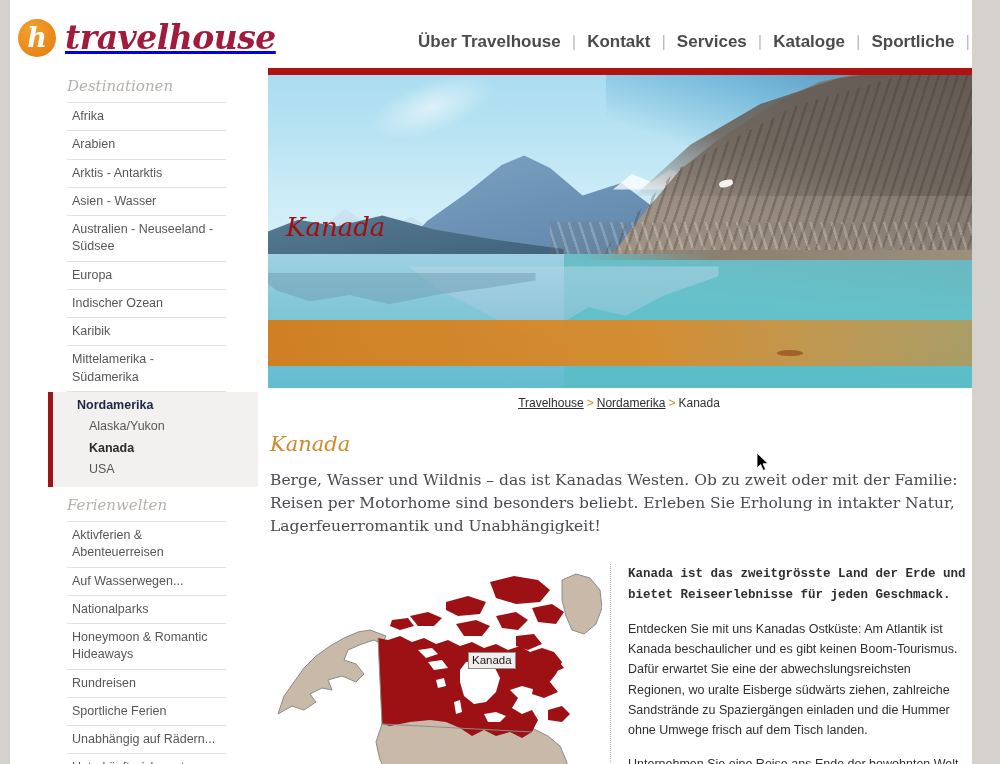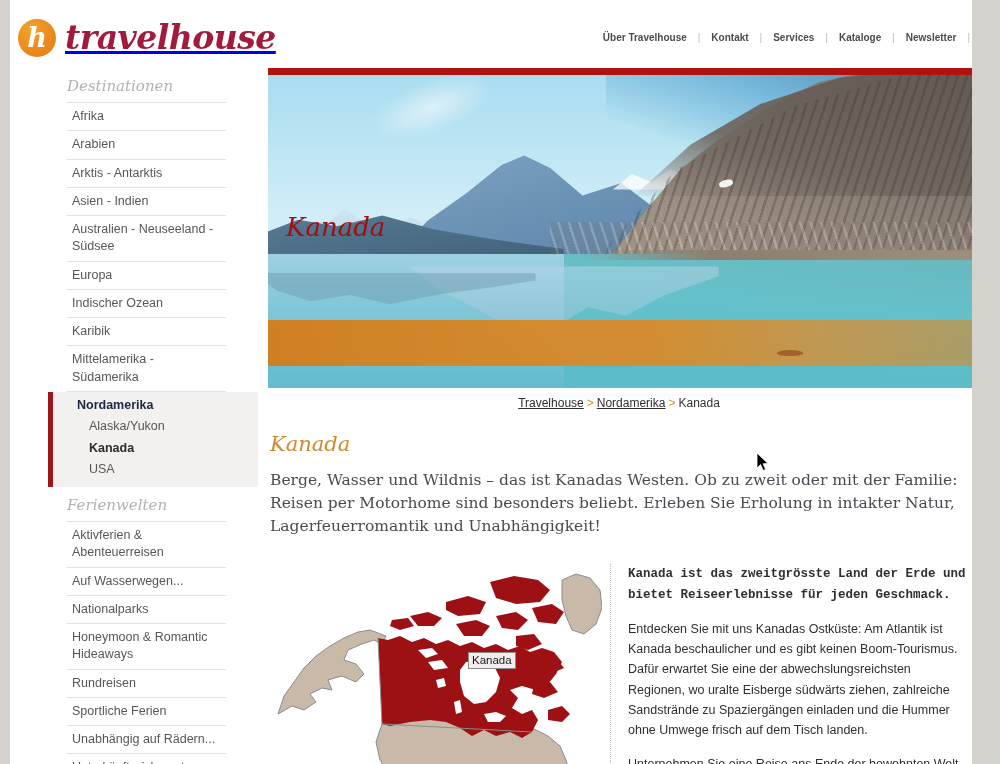--- a/index.html
+++ b/index.html
@@ -37,21 +37,21 @@
   }
   .logo-text {
     font-family: "DejaVu Serif", serif;
     font-style: italic; font-weight: bold;
     font-size: 33px; color: #a01b3c;
     letter-spacing: -0.5px;
   }
   .topnav {
     position: absolute; right: 2px; top: 32px;
     display: flex; align-items: center;
-    font-size: 10px; font-weight: bold; color: #4b4b4b;
+    font-size: 17px; font-weight: bold; color: #4b4b4b;
   }
   .topnav a {
     color: #4b4b4b; text-decoration: none;
     padding: 0 11px; white-space: nowrap;
   }
   .topnav .sep { color: #bdbdbd; font-weight: normal; }
 
   
   .body-wrap { position: relative; height: 696px; }
 
@@ -330,21 +330,21 @@
     </a>
     <nav class="topnav">
       <a href="#">Über Travelhouse</a>
       <span class="sep">|</span>
       <a href="#">Kontakt</a>
       <span class="sep">|</span>
       <a href="#">Services</a>
       <span class="sep">|</span>
       <a href="#">Kataloge</a>
       <span class="sep">|</span>
-      <a href="#">Newsletter</a>
+      <a href="#">Sportliche</a>
       <span class="sep">|</span>
     </nav>
   </div>
 
   <div class="body-wrap">
 
     <aside class="sidebar">
 
       <div class="nav-group">
         <div class="nav-title">Destinationen</div>
@@ -352,21 +352,21 @@
           <li class="nav-item">
               <a href="#">Afrika</a>
             </li>
           <li class="nav-item">
               <a href="#">Arabien</a>
             </li>
           <li class="nav-item">
               <a href="#">Arktis - Antarktis</a>
             </li>
           <li class="nav-item">
-              <a href="#">Asien - Indien</a>
+              <a href="#">Asien - Wasser</a>
             </li>
           <li class="nav-item">
               <a href="#">Australien - Neuseeland - Südsee</a>
             </li>
           <li class="nav-item">
               <a href="#">Europa</a>
             </li>
           <li class="nav-item">
               <a href="#">Indischer Ozean</a>
             </li>

